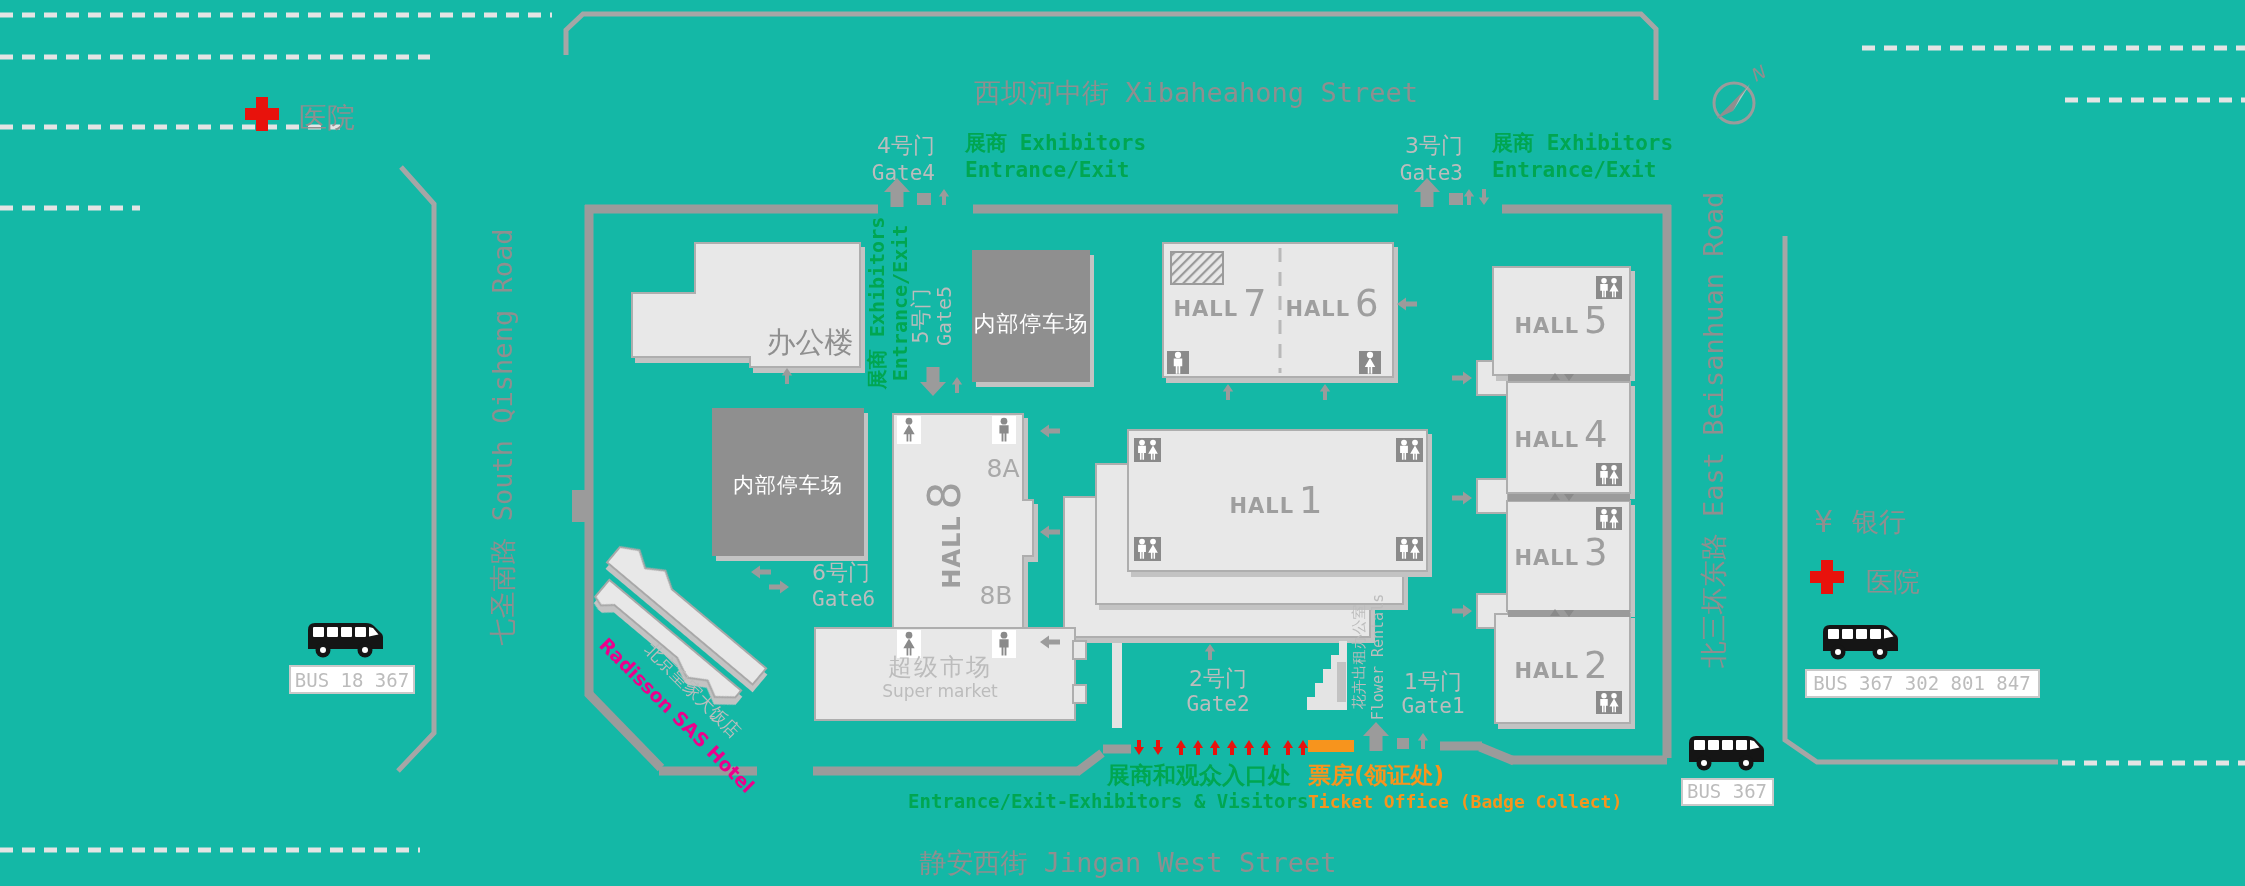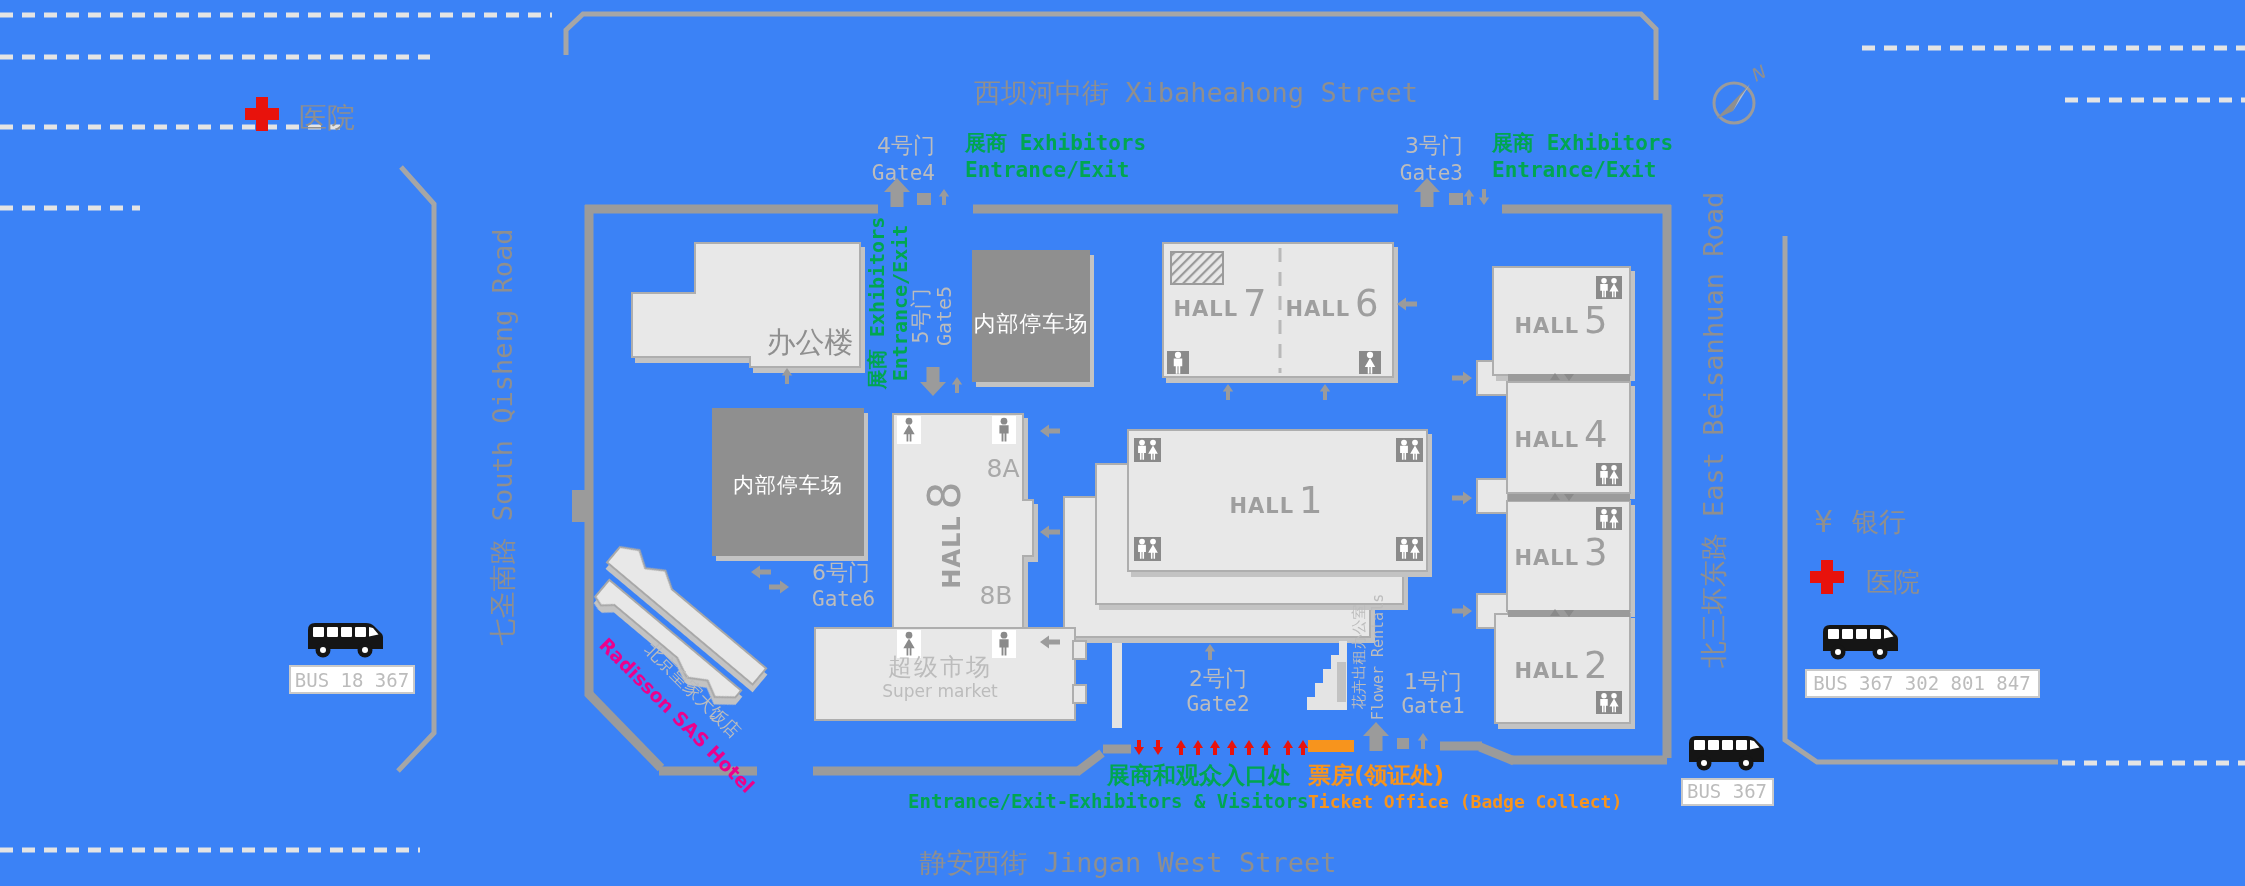--- a/index.html
+++ b/index.html
@@ -1,16 +1,16 @@
 <!DOCTYPE html>
 <html><head>
 <meta charset="utf-8">
 <style>
   html,body{margin:0;padding:0;background:#ffffff;}
-  .map-wrap{position:relative;width:2245px;height:886px;background:#3b82f6;overflow:hidden;}
+  .map-wrap{position:relative;width:2245px;height:886px;background:#14b8a6;overflow:hidden;}
   svg{display:block;font-family:"DejaVu Sans",sans-serif;}
   .road{stroke:#a6a6a6;stroke-width:5;fill:none;}
   .dash{stroke:#e4e4e4;stroke-width:5;fill:none;stroke-dasharray:13 9;}
   .wall{stroke:#9b9b9b;stroke-width:9;fill:none;}
   .bld{fill:#e8e8e8;stroke:#aeaeae;stroke-width:2;}
   .dark{fill:#8f8f8f;stroke:none;}
   .ar{fill:#9b9b9b;}
   .red{fill:#e8120c;}
   .orange-f{fill:#F7941D;}
   .mono{font-family:"DejaVu Sans Mono",monospace;}

